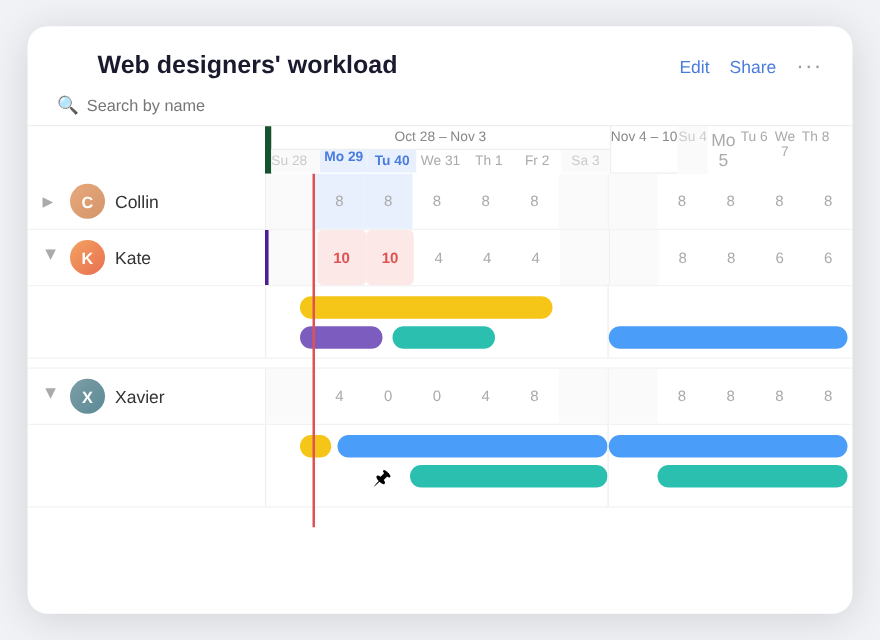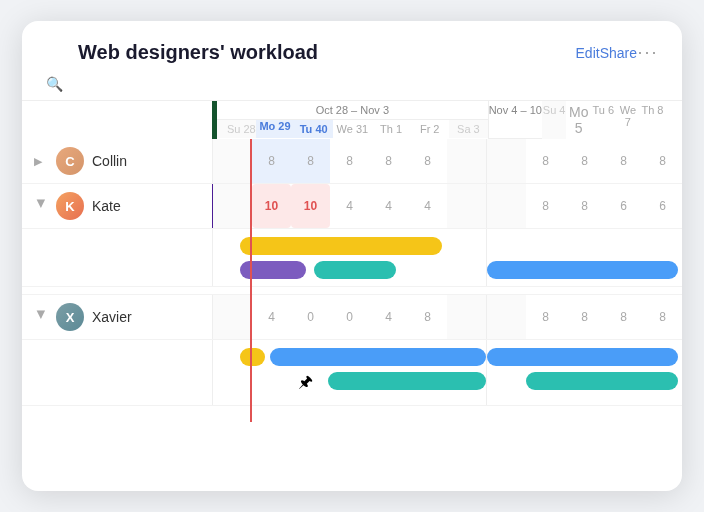--- a/index.html
+++ b/index.html
@@ -27,20 +27,21 @@
       padding: 20px 24px 8px 24px;
     }
     .header-title {
       font-size: 20px;
       font-weight: 700;
       color: #1a1a2e;
       margin-left: 32px;
     }
     .header-actions {
       display: flex;
+      gap: 16px;
       align-items: center;
     }
     .header-action {
       font-size: 14px;
       color: #4a7cdc;
       font-weight: 500;
       cursor: pointer;
     }
     .dots-icon {
       color: #999;
@@ -167,32 +168,33 @@
     <span class="header-title">Web designers' workload</span>
     <div class="header-actions">
       <span class="header-action">Edit</span>
       <span class="header-action">Share</span>
       <span class="dots-icon">···</span>
     </div>
   </div>
 
   <div class="search-bar">
     <span class="search-icon">🔍</span>
+    <input class="search-input" type="text" placeholder="Search by name" style="">
   </div>
 
   <div class="gantt-container">
 
     <div style="display:flex; border-top:1px solid #eee;">
 
       <div style="min-width:190px; flex-shrink:0;"></div>
 
       <div style="flex:1.4; display:flex; flex-direction:column; border-left:5px solid #14532d;">
         <div style="text-align:center; font-size:11px; color:#888; padding:3px 0; border-bottom:1px solid #eee; font-weight:500;">Oct 28 – Nov 3</div>
         <div style="display:flex;">
-          <div style="flex:1;text-align:right;font-size:11px;color:#ccc;padding:3px 0;background:#fafafa;">Su 28</div>
+          <div style="flex:1;text-align:left;font-size:11px;color:#ccc;padding:3px 0;background:#fafafa;">Su 28</div>
           <div style="flex:1;text-align:center;font-size:11px;color:#4a7cdc;padding:0 0;background:#e8f0fd;font-weight:700;">Mo 29</div>
           <div style="flex:1;text-align:center;font-size:11px;color:#4a7cdc;padding:3px 0;background:#e8f0fd;font-weight:700;">Tu 40</div>
           <div style="flex:1;text-align:center;font-size:11px;color:#aaa;padding:3px 0;">We 31</div>
           <div style="flex:1;text-align:center;font-size:11px;color:#aaa;padding:3px 0;">Th 1</div>
           <div style="flex:1;text-align:center;font-size:11px;color:#aaa;padding:3px 0;">Fr 2</div>
           <div style="flex:1;text-align:center;font-size:11px;color:#ccc;padding:3px 0;background:#fafafa;">Sa 3</div>
         </div>
       </div>
 
       <div style="flex:1; display:flex; flex-direction:row; border-left:1px solid #eee;">
@@ -236,21 +238,21 @@
           <div class="day-cell">8</div>
         </div>
       </div>
 
       <div style="display:flex; border-bottom:1px solid #f2f2f2; align-items:center; min-height:44px;">
         <div class="name-cell">
           <span class="toggle-icon" style="transform:rotate(90deg); display:inline-block;">▶</span>
           <div class="avatar kate">K</div>
           <span class="person-name">Kate</span>
         </div>
-        <div style="flex:1.4; display:flex; border-left:1px solid #4c1d95;">
+        <div style="flex:1.4; display:flex; border-left:3px solid #4c1d95;">
           <div class="day-cell sunday"></div>
           <div class="day-cell overloaded">10</div>
           <div class="day-cell overloaded">10</div>
           <div class="day-cell">4</div>
           <div class="day-cell">4</div>
           <div class="day-cell">4</div>
           <div class="day-cell saturday"></div>
         </div>
         <div style="flex:1; display:flex; border-left:1px solid #eee;">
           <div class="day-cell sunday"></div>

